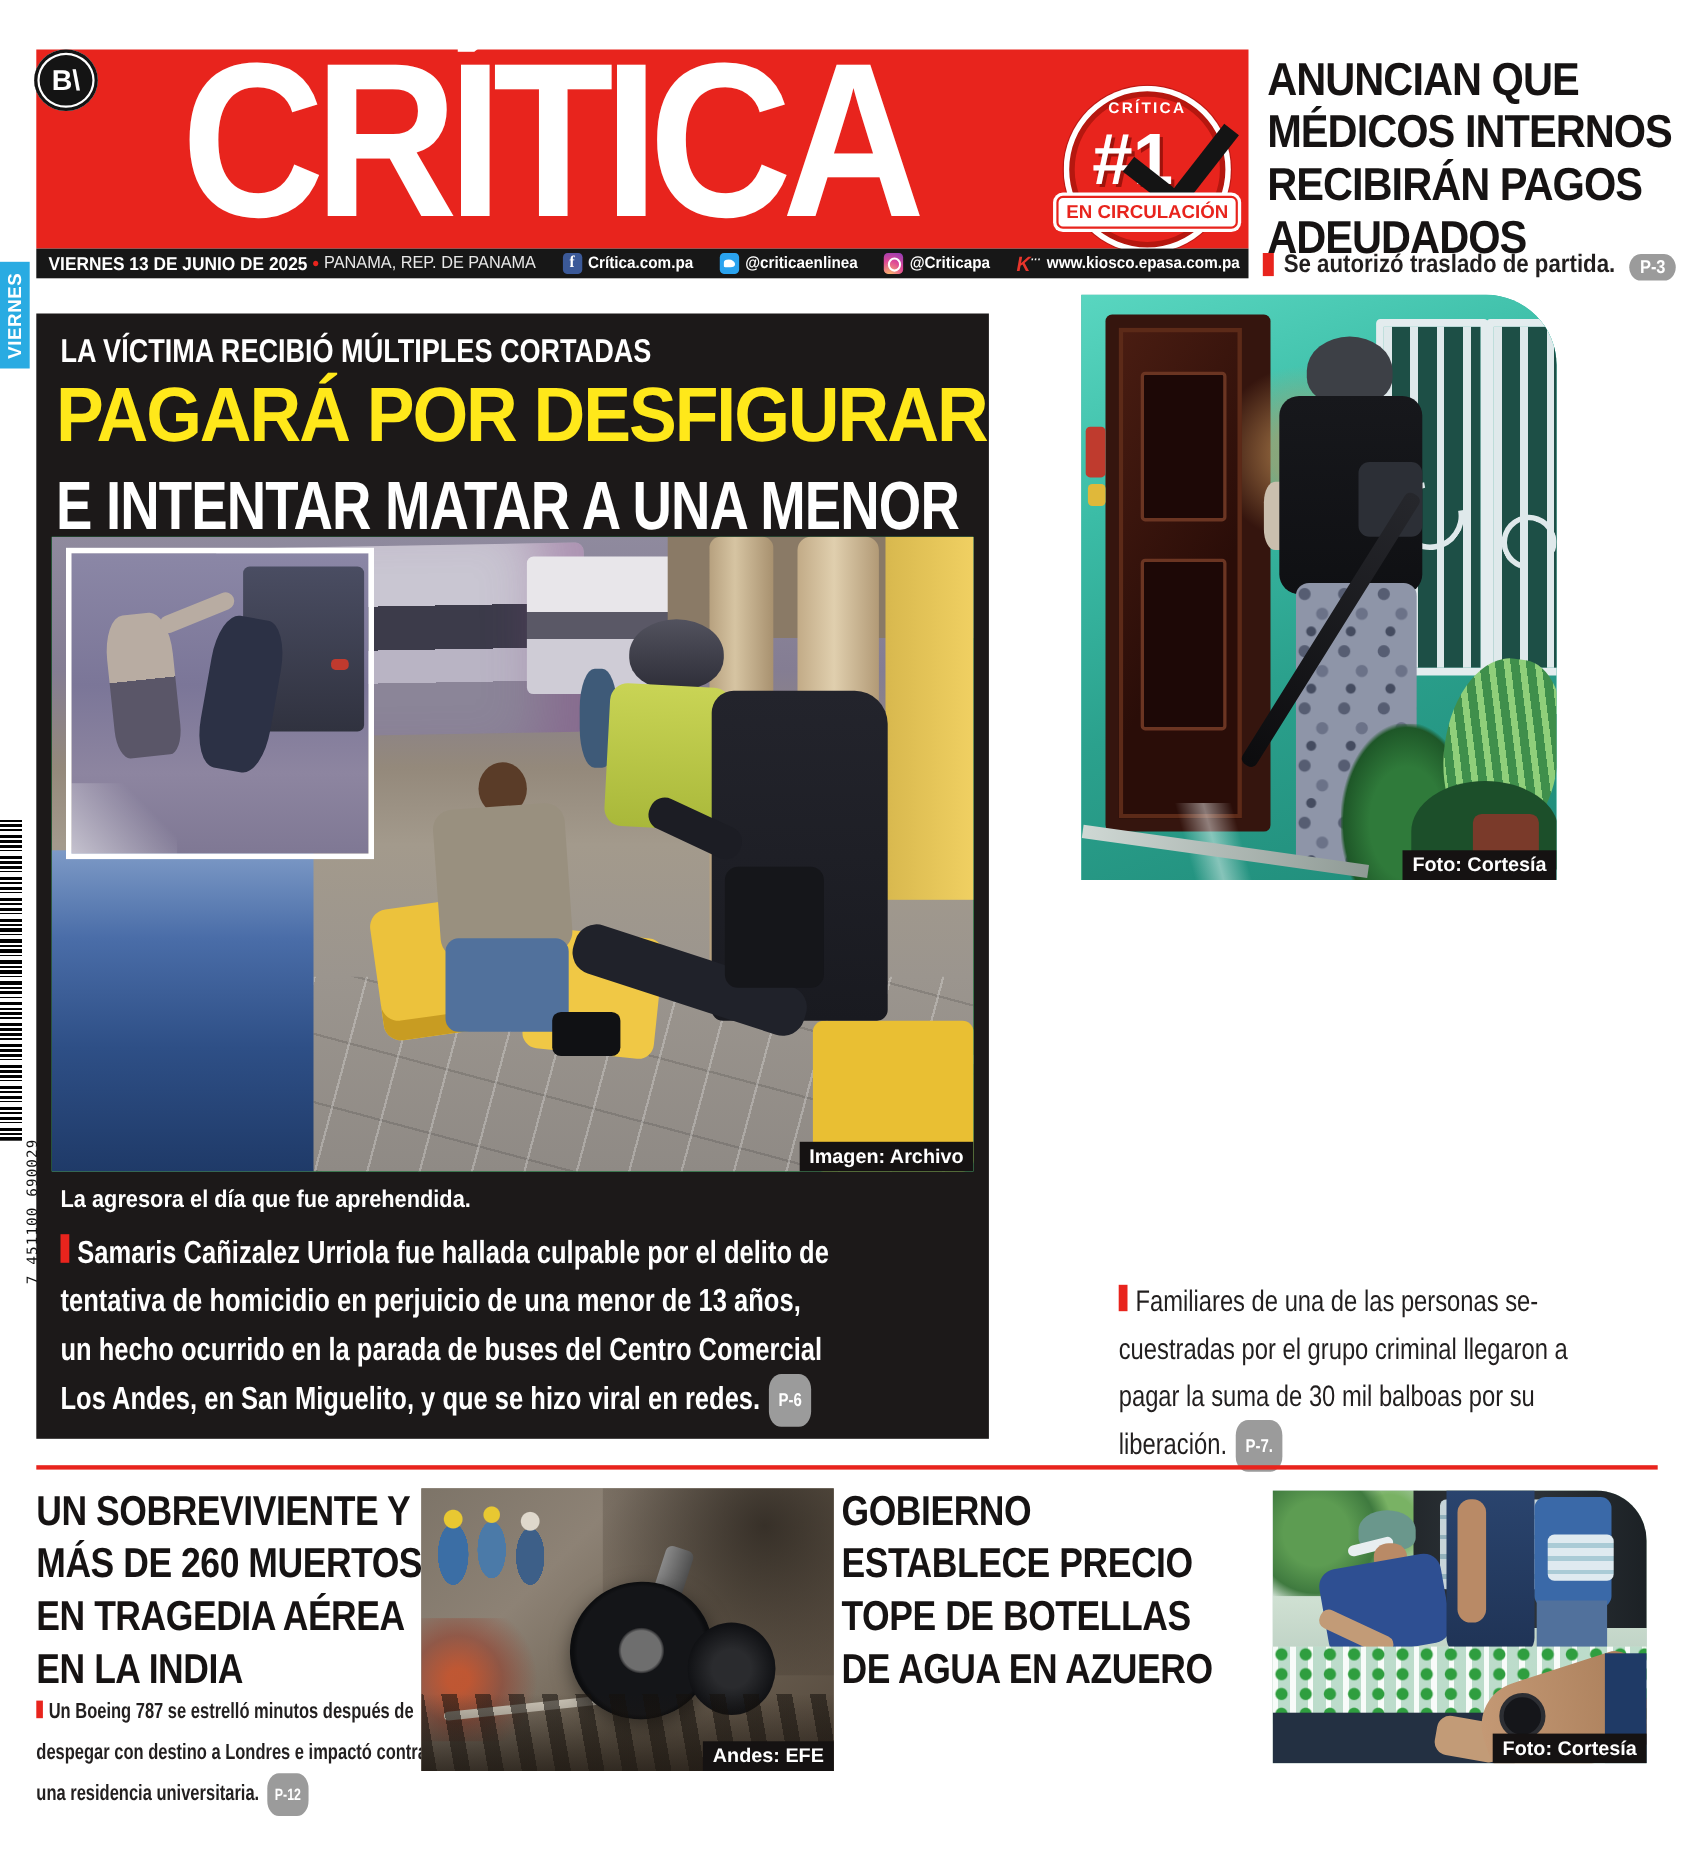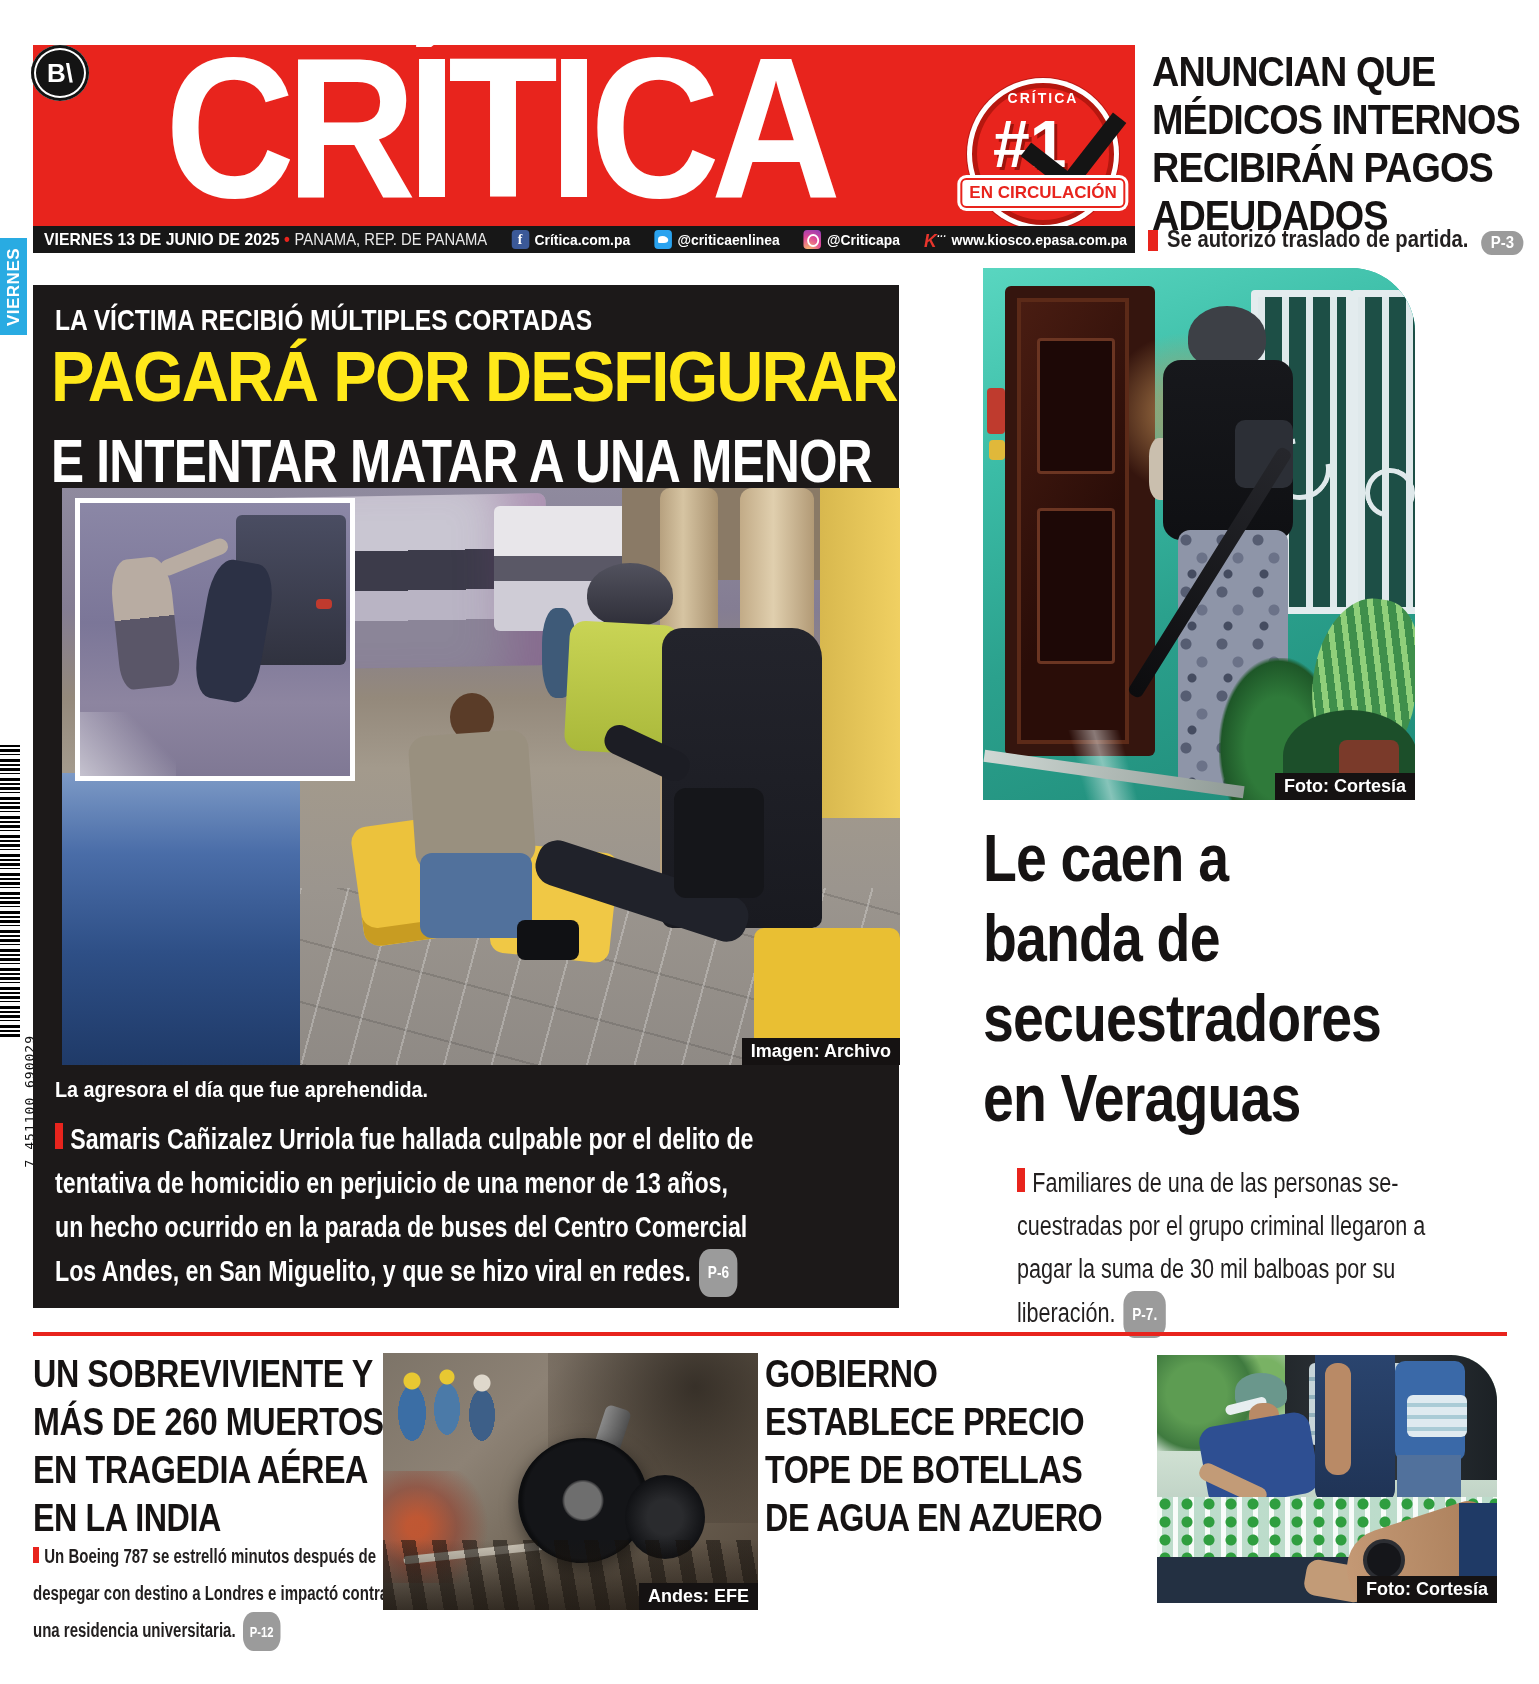--- a/index.html
+++ b/index.html
@@ -169,21 +169,21 @@
       <span class="txt">Se autorizó traslado de partida.</span>
       <span class="pill">P-3</span>
     </span>
   </div>
 
   <div class="ab lead">
     <div class="kicker">LA VÍCTIMA RECIBIÓ MÚLTIPLES CORTADAS</div>
     <div class="hl-y">PAGARÁ POR DESFIGURAR</div>
     <div class="hl-w">E INTENTAR MATAR A UNA MENOR</div>
 
-    <div class="photo" style="left:14px;top:203px;width:838px;height:577px;background:#22c55e;margin-left:15px;">
+    <div class="photo" style="left:14px;top:203px;width:838px;height:577px;background:#22c55e;">
       <div class="ab" style="inset:0;background:linear-gradient(180deg,#8f8a9e 0,#847d93 120px,#94897b 210px,#a39a8c 280px,#9b958e 400px,#8f8a85 577px);"></div>
       <div class="ab" style="left:150px;top:8px;width:335px;height:172px;border-radius:8px;transform:rotate(-1deg);background:linear-gradient(180deg,#c9c6d2 0 55px,#3c3b4a 55px 95px,#b9b4c4 95px 125px,#8b8598 125px 172px);box-shadow:inset -70px 0 50px -30px rgba(130,70,130,.4);"></div>
       <div class="ab" style="left:432px;top:18px;width:150px;height:125px;border-radius:6px;background:linear-gradient(180deg,#e8e6ea 0 40%,#5a5866 40% 60%,#cfccd6 60% 100%);"></div>
       <div class="ab" style="left:560px;top:0;width:278px;height:92px;background:#8a7a66;"></div>
       <div class="ab" style="left:598px;top:0;width:58px;height:430px;border-radius:10px;background:linear-gradient(90deg,#b7a17f,#d6c4a2 40%,#a8916f);"></div>
       <div class="ab" style="left:678px;top:0;width:74px;height:430px;border-radius:12px;background:linear-gradient(90deg,#c2ab87,#e0cfae 45%,#b29a76);"></div>
       <div class="ab" style="left:758px;top:0;width:80px;height:330px;background:linear-gradient(90deg,#d8b84e,#f0d062);"></div>
       <div class="ab" style="left:36px;top:150px;width:34px;height:96px;border-radius:40%;background:#4a4550;"></div>
       <div class="ab" style="left:80px;top:158px;width:30px;height:86px;border-radius:40%;background:#6a6570;"></div>
       <div class="ab" style="left:480px;top:120px;width:34px;height:90px;border-radius:40%;background:#3e5a78;"></div>
@@ -243,26 +243,20 @@
     <div class="ab" style="left:150px;top:420px;width:290px;height:15px;border-radius:6px;transform:rotate(-58deg);transform-origin:left center;background:linear-gradient(90deg,#0c0c0e,#26272c);"></div>
     <div class="ab" style="left:236px;top:390px;width:120px;height:150px;background:radial-gradient(ellipse at 50% 60%,#2f7a3a 40%,#1e5728 68%,transparent 72%);"></div>
     <div class="ab" style="left:330px;top:330px;width:104px;height:170px;border-radius:50% 40% 45% 50%;transform:rotate(8deg);background:repeating-linear-gradient(75deg,#8fcf7a 0 6px,#3f8f4b 6px 14px);"></div>
     <div class="ab" style="left:300px;top:442px;width:134px;height:92px;border-radius:50% 50% 20% 20%;background:#1c4f2a;"></div>
     <div class="ab" style="left:356px;top:472px;width:60px;height:60px;border-radius:8px;background:#7a3a2a;"></div>
     <div class="ab" style="left:0;top:462px;width:240px;height:70px;background:linear-gradient(90deg,#5f6b66,#95a49d 60%,#707d77);background-image:linear-gradient(75deg,transparent 40%,rgba(255,255,255,.45) 50%,transparent 60%);"></div>
     <div class="ab" style="left:0;top:500px;width:262px;height:12px;transform:rotate(8deg);background:linear-gradient(90deg,#cfd8d4,#8f9a95);"></div>
     <div class="credit">Foto: Cortesía</div>
   </div>
 
-  <div class="ab r-head">
-    <span class="blk">Le caen a</span>
-    <span class="blk">banda de</span>
-    <span class="blk">secuestradores</span>
-    <span class="blk">en Veraguas</span>
-  </div>
   <div class="ab r-sum">
     <span class="blk"><span class="bullet" style="height:24px;"></span><span>Familiares de una de las personas se-</span></span>
     <span class="blk">cuestradas por el grupo criminal llegaron a</span>
     <span class="blk">pagar la suma de 30 mil balboas por su</span>
     <span class="blk"><span>liberación.</span><span class="pill">P-7.</span></span>
   </div>
 
   <div class="ab rule"></div>
 
   <div class="ab b-head bh1">

